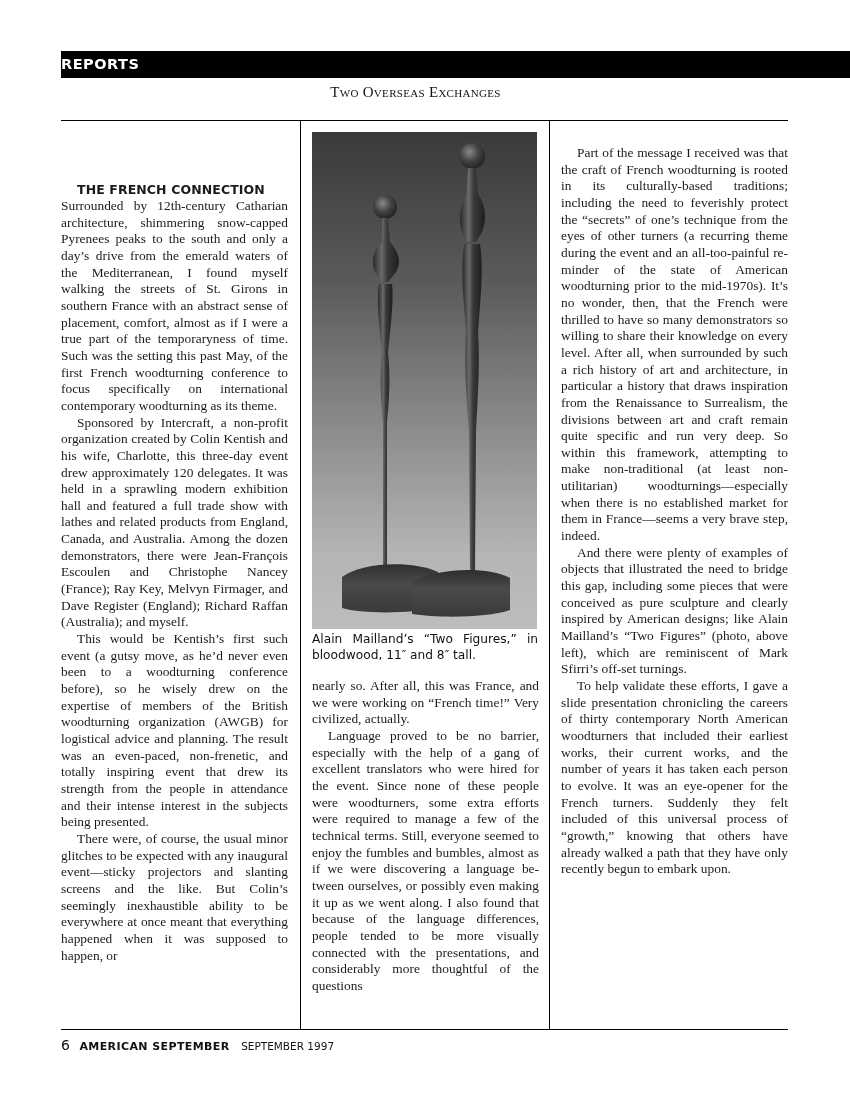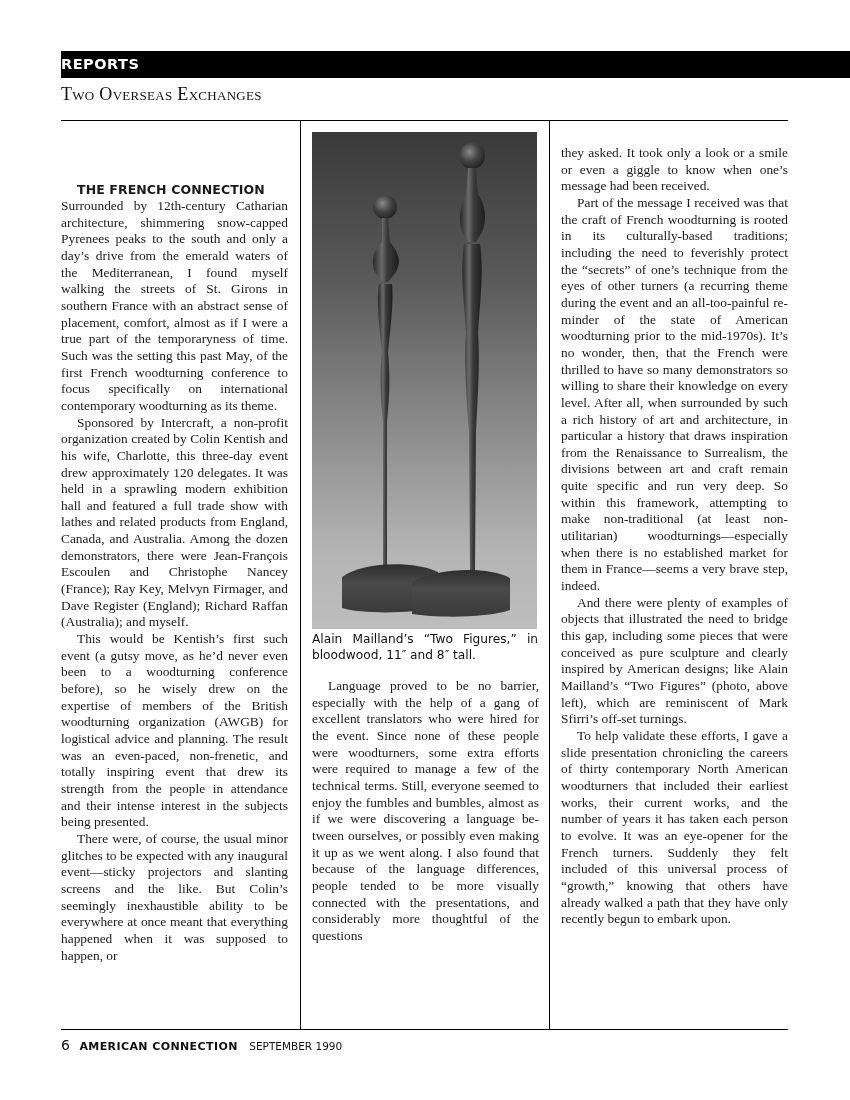--- a/index.html
+++ b/index.html
@@ -4,22 +4,22 @@
 <style>
   html, body { margin: 0; padding: 0; background: #ffffff; }
   body { width: 850px; height: 1100px; position: relative; overflow: hidden; color: #1a1a1a; }
   .banner {
     position: absolute; left: 61px; top: 51px; width: 806px; height: 27px;
     background: #000; color: #fff; text-align: left;
     font-family: "DejaVu Sans", sans-serif; font-weight: bold; font-size: 14.5px;
     line-height: 27px; letter-spacing: 0.5px;
   }
   .title {
-    position: absolute; left: 61px; top: 84px; width: 727px; text-align: left;
-    font-family: "Liberation Serif", serif; font-size: 18px; font-variant: small-caps;
+    position: absolute; left: 52px; top: 84px; width: 727px; text-align: center;
+    font-family: "Liberation Serif", serif; font-size: 15px; font-variant: small-caps;
     letter-spacing: 0.3px; color: #111;
   }
   .rule-top { position: absolute; left: 61px; top: 120px; width: 727px; height: 1px; background: #000; }
   .rule-bottom { position: absolute; left: 61px; top: 1029px; width: 727px; height: 1px; background: #000; }
   .vrule { position: absolute; top: 120px; height: 910px; width: 1px; background: #000; }
   .v1 { left: 300px; }
   .v2 { left: 549px; }
 
   .col {
     position: absolute; width: 227px;
@@ -106,28 +106,28 @@
       <path d="M152 112 L168 112 C172 140 168 170 166 200 C168 230 166 260 164 300 L163 440 L158 440 L157 300 C154 260 152 230 154 200 C152 170 148 140 152 112 Z" fill="url(#wood)"></path>
     </g>
 
     <path d="M30 445 C50 430 100 428 126 440 L126 475 C100 482 50 482 30 476 Z" fill="url(#base)"></path>
     <path d="M100 450 C125 436 175 434 198 446 L198 478 C175 486 125 486 100 482 Z" fill="url(#base)"></path>
   </svg>
 </div>
 <div class="caption">Alain Mailland’s “Two Figures,” in bloodwood, 11″ and 8″ tall.</div>
 
 <div class="col c2">
+  <p class="noindent">nearly so. After all, this was France, and we were working on “French time!” Very civilized, actually.</p>
   <p>Language proved to be no barrier, especially with the help of a gang of excellent translators who were hired for the event. Since none of these people were woodturners, some extra efforts were required to man­age a few of the technical terms. Still, everyone seemed to enjoy the fum­bles and bumbles, almost as if we were discovering a language be­tween ourselves, or possibly even making it up as we went along. I also found that because of the lan­guage differences, people tended to be more visually connected with the presentations, and considerably more thoughtful of the questions</p>
 </div>
 
 <div class="col c3">
-  <p class="noindent">they asked. It took only a look or a smile or even a giggle to know when one’s message had been received.</p>
   <p>Part of the message I received was that the craft of French woodturning is rooted in its culturally-based tradi­tions; including the need to fever­ishly protect the “secrets” of one’s technique from the eyes of other turners (a recurring theme during the event and an all-too-painful re­minder of the state of American woodturning prior to the mid-1970s). It’s no wonder, then, that the French were thrilled to have so many demonstrators so willing to share their knowledge on every level. After all, when surrounded by such a rich history of art and archi­tecture, in particular a history that draws inspiration from the Renais­sance to Surrealism, the divisions be­tween art and craft remain quite specific and run very deep. So within this framework, attempting to make non-traditional (at least non-utilitarian) woodturnings—espe­cially when there is no established market for them in France—seems a very brave step, indeed.</p>
   <p>And there were plenty of exam­ples of objects that illustrated the need to bridge this gap, including some pieces that were conceived as pure sculpture and clearly inspired by American designs; like Alain Mailland’s “Two Figures” (photo, above left), which are reminiscent of Mark Sfirri’s off-set turnings.</p>
   <p>To help validate these efforts, I gave a slide presentation chronicling the careers of thirty contemporary North American woodturners that included their earliest works, their current works, and the number of years it has taken each person to evolve. It was an eye-opener for the French turners. Suddenly they felt included of this universal process of “growth,” knowing that others have already walked a path that they have only recently begun to embark upon.</p>
 </div>
 
 <div class="rule-bottom"></div>
 <div class="footer">
   <span class="pagenum">6</span>
-  <span class="mag">AMERICAN CONNECTION</span>
-  <span class="date">SEPTEMBER 1990</span>
+  <span class="mag">AMERICAN SEPTEMBER</span>
+  <span class="date">SEPTEMBER 1997</span>
 </div>
 
 </body></html>

